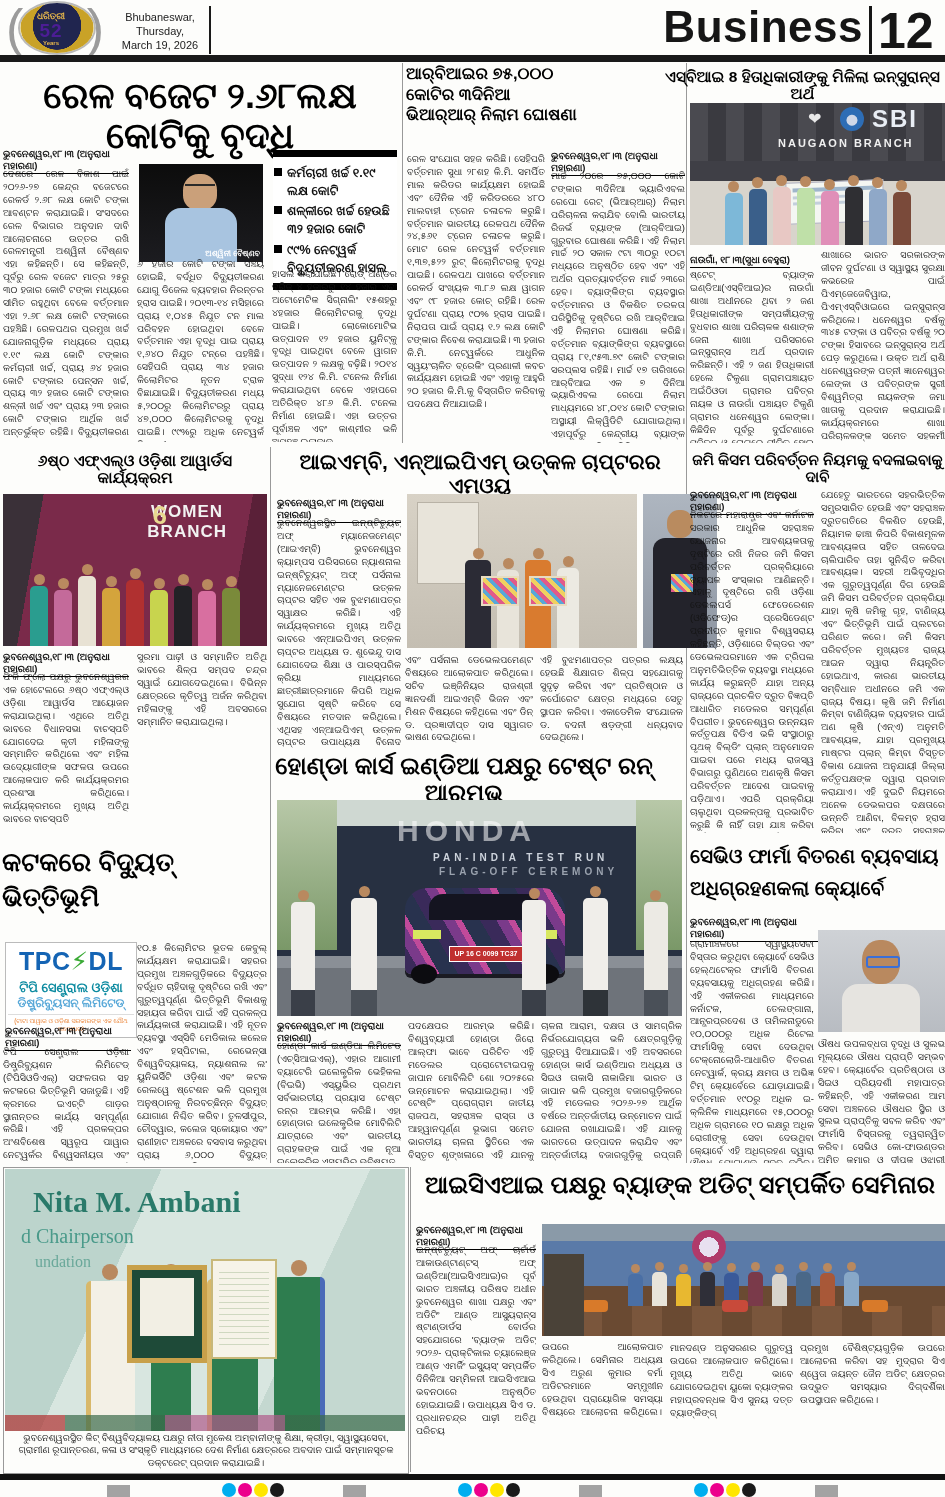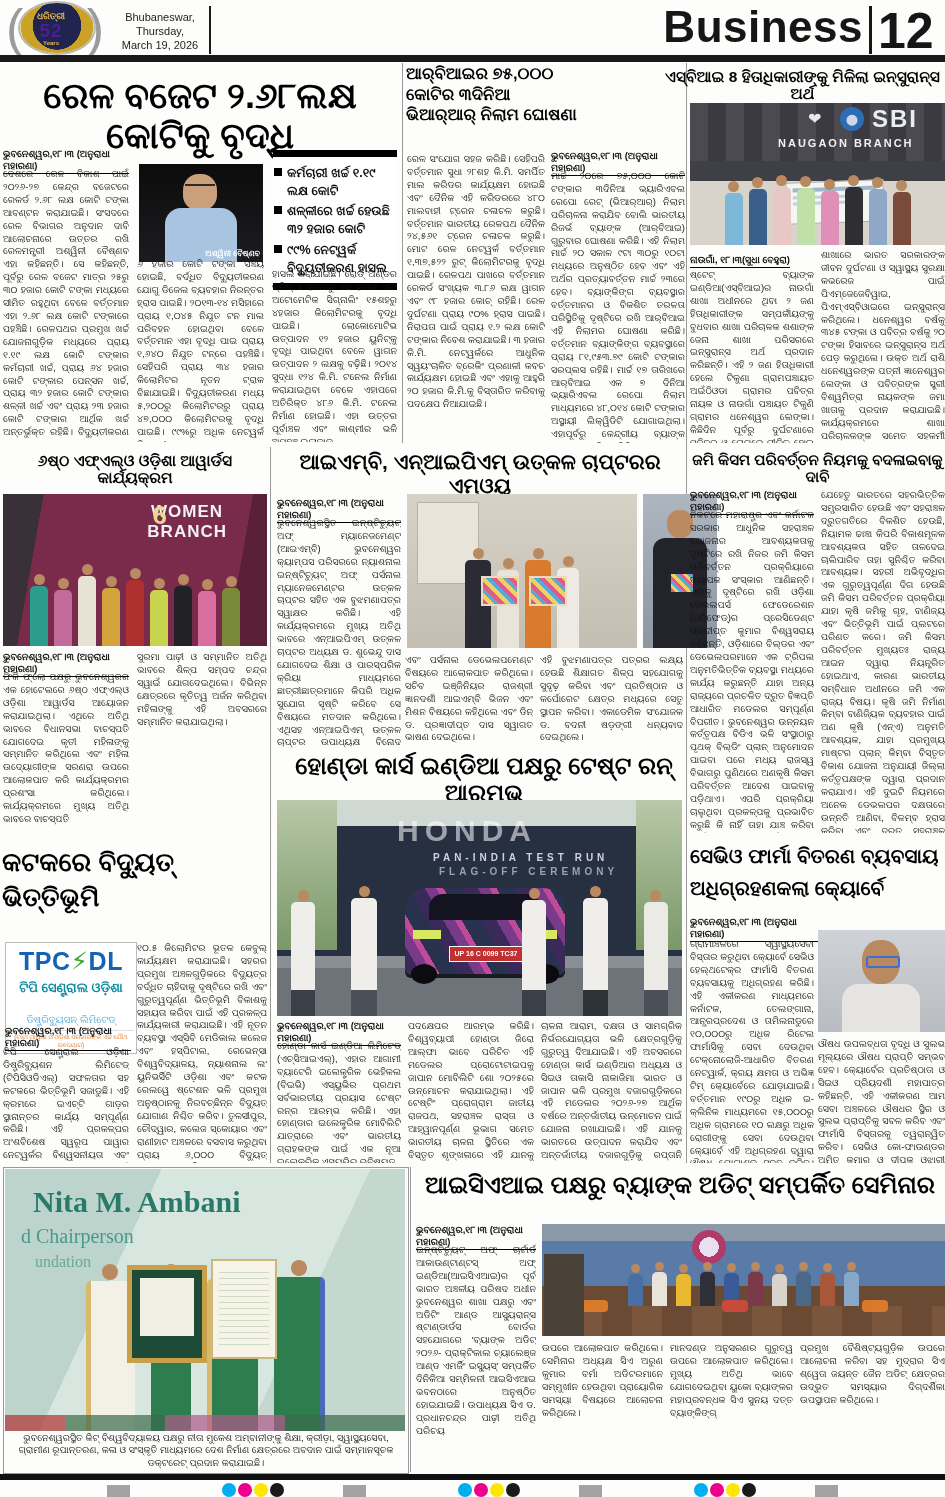--- a/index.html
+++ b/index.html
@@ -35,21 +35,21 @@
   .photo{position:absolute;overflow:hidden;}
   .people{position:absolute;left:0;right:0;bottom:0;display:flex;justify-content:center;align-items:flex-end;gap:6px;}
   .person{display:flex;flex-direction:column;align-items:center;}
   .person .head{width:11px;height:11px;border-radius:50%;background:#b9895f;margin-bottom:1px;}
   .person .torso{width:18px;border-radius:5px 5px 0 0;}
   
   .tpbox{border:1px solid #bbb;background:#fff;text-align:center;padding:6px 2px 4px 2px;}
   .tp-logo{font-size:25px;font-weight:800;color:#1464b4;letter-spacing:0.5px;line-height:1;}
   .tp-bolt{color:#3aaa35;}
   .tp-line1{color:#0b8aa0;font-weight:700;font-size:13px;margin-top:6px;}
-  .tp-line2{color:#58a8d8;font-weight:400;font-size:10px;margin-top:18px;}
+  .tp-line2{color:#58a8d8;font-weight:700;font-size:12px;margin-top:0;}
   .tp-line3{color:#e87722;font-size:6.3px;margin-top:4px;border-top:1px solid #ddd;padding-top:2px;}
   
   .graysq{position:absolute;top:1485px;width:23px;height:12px;background:#a3a3a3;}
   .dots{position:absolute;top:1483px;display:flex;gap:2px;}
   .dot{width:14px;height:14px;border-radius:50%;}
   .bot-rule{left:0;top:1474px;width:945px;height:6px;background:#111;}
   .overlay-label{position:absolute;color:#fff;font-weight:700;}
 </style>
 </head>
 <body>
@@ -209,21 +209,21 @@
         </div>
       <div class="person">
           <div class="head"></div>
           <div class="torso" style="height:58px;background:#7a8a3a;"></div>
         </div>
     </div>
   </div>
   <div class="abs" style="left:3px;top:651px;width:126px;">
     <span class="byline">ଭୁବନେଶ୍ୱର,୧୮।୩ (ଅନୁରାଧା ମହାରଣା)</span>
   </div>
-  <div class="abs bodycol" style="left:3px;top:671px;width:126px;height:164px;">ଫିକି ଫ୍ଲୋ ପକ୍ଷରୁ ଭୁବନେଶ୍ୱରର ଏକ ହୋଟେଲରେ ୬ଷ୍ଠ ଏଫ୍‌ଏଲ୍‌ଓ ଓଡ଼ିଶା ଆୱାର୍ଡସ ଆୟୋଜନ କରାଯାଇଥିଲା। ଏଥିରେ ଅତିଥି ଭାବରେ ବିଧାନସଭା ବାଚସ୍ପତି ଯୋଗଦେଇ କୃତୀ ମହିଳାଙ୍କୁ ସମ୍ମାନିତ କରିଥିଲେ ଏବଂ ମହିଳା ଉଦ୍ୟୋଗୀଙ୍କ ସରଣରା ଉପରେ ଆଲୋକପାତ କରି କାର୍ଯ୍ୟକ୍ରମର ପ୍ରଶଂସା କରିଥିଲେ। କାର୍ଯ୍ୟକ୍ରମରେ ମୁଖ୍ୟ ଅତିଥି ଭାବରେ ବାଚସ୍ପତି</div>
+  <div class="abs bodycol" style="left:3px;top:671px;width:126px;height:164px;">ଫିକି ଫ୍ଲୋ ପକ୍ଷରୁ ଭୁବନେଶ୍ୱରର ଏକ ହୋଟେଲରେ ୬ଷ୍ଠ ଏଫ୍‌ଏଲ୍‌ଓ ଓଡ଼ିଶା ଆୱାର୍ଡସ ଆୟୋଜନ କରାଯାଇଥିଲା। ଏଥିରେ ଅତିଥି ଭାବରେ ବିଧାନସଭା ବାଚସ୍ପତି ଯୋଗଦେଇ କୃତୀ ମହିଳାଙ୍କୁ ସମ୍ମାନିତ କରିଥିଲେ ଏବଂ ମହିଳା ଉଦ୍ୟୋଗୀଙ୍କ ସଫଳତା ଉପରେ ଆଲୋକପାତ କରି କାର୍ଯ୍ୟକ୍ରମର ପ୍ରଶଂସା କରିଥିଲେ। କାର୍ଯ୍ୟକ୍ରମରେ ମୁଖ୍ୟ ଅତିଥି ଭାବରେ ବାଚସ୍ପତି</div>
   <div class="abs bodycol" style="left:137px;top:651px;width:130px;height:184px;">ସୁରମା ପାଢ଼ୀ ଓ ସମ୍ମାନିତ ଅତିଥି ଭାବରେ ଶିଳ୍ପ ସମ୍ପଦ ଚନ୍ଦ୍ର ସ୍ୱାଇଁ ଯୋଗଦେଇଥିଲେ। ବିଭିନ୍ନ କ୍ଷେତ୍ରରେ କୃତିତ୍ୱ ଅର୍ଜନ କରିଥିବା ମହିଳାଙ୍କୁ ଏହି ଅବସରରେ ସମ୍ମାନିତ କରାଯାଇଥିଲା।</div>
 
   <div class="abs headline" style="left:276px;top:450px;width:408px;font-size:21px;text-align:center;">ଆଇଏମ୍‌ବି, ଏନ୍ଆଇପିଏମ୍ ଉତ୍କଳ ଚାପ୍ଟରର ଏମ୍ଓୟୁ</div>
   <div class="abs" style="left:277px;top:497px;width:124px;">
     <span class="byline">ଭୁବନେଶ୍ୱର,୧୮।୩ (ଅନୁରାଧା ମହାରଣା)</span>
   </div>
   <div class="abs bodycol" style="left:277px;top:517px;width:124px;height:231px;">ଭୁବନେଶ୍ୱରସ୍ଥିତ ଇନ୍‌ଷ୍ଟିଚ୍ୟୁଟ୍ ଅଫ୍ ମ୍ୟାନେଜମେଣ୍ଟ (ଆଇଏମ୍‌ବି) ଭୁବନେଶ୍ୱର କ୍ୟାମ୍ପସ ପରିସରରେ ନ୍ୟାଶନାଲ ଇନ୍‌ଷ୍ଟିଚ୍ୟୁଟ୍ ଅଫ୍ ପର୍ସନାଲ ମ୍ୟାନେଜମେଣ୍ଟର ଉତ୍କଳ ଚାପ୍ଟର ସହିତ ଏକ ବୁଝମଣାପତ୍ର ସ୍ୱାକ୍ଷର କରିଛି। ଏହି କାର୍ଯ୍ୟକ୍ରମରେ ମୁଖ୍ୟ ଅତିଥି ଭାବରେ ଏନ୍ଆଇପିଏମ୍ ଉତ୍କଳ ଚାପ୍ଟର ଅଧ୍ୟକ୍ଷ ଡ. ଶୁଭେନ୍ଦୁ ଦାସ ଯୋଗଦେଇ ଶିକ୍ଷା ଓ ପାରସ୍ପରିକ କ୍ରିୟା ମାଧ୍ୟମରେ ଛାତ୍ରୀଛାତ୍ରମାନେ କିପରି ଅଧିକ ସୁଯୋଗ ସୃଷ୍ଟି କରିବେ ସେ ବିଷୟରେ ମତଦାନ କରିଥିଲେ। ଏଥିସହ ଏନ୍ଆଇପିଏମ୍ ଉତ୍କଳ ଚାପ୍ଟର ଉପାଧ୍ୟକ୍ଷ ବିନୋଦ ବିହାରୀ ସତ୍ପଥୀ ମଧ୍ୟ ଲେବର ସମ୍ପର୍କ</div>
   <div class="photo" style="left:407px;top:494px;width:230px;height:154px;background:linear-gradient(#d8d2c6,#c4beb2);">
     <div style="position:absolute;left:10px;top:8px;width:60px;height:80px;background:#e8e4da;border:1px solid #b8b2a6;"></div>
     <div class="people">
@@ -270,21 +270,21 @@
     <div class="tp-line1">ଟିପି ସେଣ୍ଟ୍ରାଲ ଓଡ଼ିଶା</div>
     <div class="tp-line2">ଡିଷ୍ଟ୍ରିବ୍ୟୁସନ୍ ଲିମିଟେଡ୍</div>
     <div class="tp-line3">(ଟାଟା ପାୱାର ଓ ଓଡ଼ିଶା ସରକାରଙ୍କ ଏକ ଯୌଥ ଉଦ୍ୟୋଗ)</div>
   </div>
   <div class="abs" style="left:5px;top:1025px;width:126px;">
     <span class="byline">ଭୁବନେଶ୍ୱର,୧୮।୩ (ଅନୁରାଧା ମହାରଣା)</span>
   </div>
   <div class="abs bodycol" style="left:3px;top:1046px;width:126px;height:117px;">ଟିପି ସେଣ୍ଟ୍ରାଲ ଓଡ଼ିଶା ଡିଷ୍ଟ୍ରିବ୍ୟୁଶନ ଲିମିଟେଡ୍ (ଟିପିସିଓଡିଏଲ୍) ସଫଳତାର ସହ କଟକରେ ଭିତ୍ତିଭୂମି ସଜାଡୁଛି। ଏହି କ୍ରମରେ ଇଏଚ୍‌ଟି ଗାଡ଼ର ସ୍ଥାନାନ୍ତର କାର୍ଯ୍ୟ ସମ୍ପୂର୍ଣ୍ଣ କରିଛି। ଏହି ପ୍ରକଳ୍ପର ଅଂଶବିଶେଷ ସ୍ୱରୂପ ପାୱାର ନେଟ୍ୱର୍କର ବିଶ୍ୱସନୀୟତା ଏବଂ ସହନଶୀଳତା ବୃଦ୍ଧିକରିବା ପାଇଁ ଦୁଇଟି ୩୩ କେଭି ୪ - ୫ଟି ରିଙ୍ଗ ମେନ୍ ୟୁନିଟ୍ ସହିତ</div>
   <div class="abs bodycol" style="left:137px;top:942px;width:130px;height:221px;">୧୦.୫ କିଲୋମିଟର ଭୂତଳ କେବୁଲ୍ କାର୍ଯ୍ୟକ୍ଷମ କରାଯାଇଛି। ସହରର ପ୍ରମୁଖ ଅଞ୍ଚଳଗୁଡ଼ିକରେ ବିଦ୍ୟୁତ୍‌ର ବର୍ଦ୍ଧିତ ଚାହିଦାକୁ ଦୃଷ୍ଟିରେ ରଖି ଏବଂ ଗୁରୁତ୍ୱପୂର୍ଣ୍ଣ ଭିତ୍ତିଭୂମି ବିକାଶକୁ ସହାୟତା କରିବା ପାଇଁ ଏହି ପ୍ରକଳ୍ପ କାର୍ଯ୍ୟକାରୀ କରାଯାଇଛି। ଏହି ନୂତନ ବ୍ୟବସ୍ଥା ଏସ୍‌ସିବି ମେଡିକାଲ କଲେଜ ଏବଂ ହସ୍ପିଟାଲ, ରେଭେନ୍ସା ବିଶ୍ୱବିଦ୍ୟାଳୟ, ନ୍ୟାଶନାଲ ଲ' ୟୁନିଭର୍ସିଟି ଓଡ଼ିଶା ଏବଂ କଟକ ରେଲୱେ ଷ୍ଟେଶନ ଭଳି ପ୍ରମୁଖ ଅନୁଷ୍ଠାନକୁ ନିରବଚ୍ଛିନ୍ନ ବିଦ୍ୟୁତ୍ ଯୋଗାଣ ନିଶ୍ଚିତ କରିବ। ତୁଳସୀପୁର, ଚୌଦ୍ୱାର, କଲେଜ ସ୍କୋୟାର ଏବଂ ରାଣୀହାଟ ଅଞ୍ଚଳରେ ବସବାସ କରୁଥିବା ପ୍ରାୟ ୬,୦୦୦ ବିଦ୍ୟୁତ୍ ଉପଭୋକ୍ତା ସିଧାସଳଖ ଉପକୃତ ହେବେ।</div>
 
-  <div class="abs headline" style="left:280px;top:753px;width:408px;font-size:24px;text-align:center;">ହୋଣ୍ଡା କାର୍ସ ଇଣ୍ଡିଆ ପକ୍ଷରୁ ଟେଷ୍ଟ ରନ୍ ଆରମ୍ଭ</div>
+  <div class="abs headline" style="left:260px;top:753px;width:408px;font-size:24px;text-align:center;">ହୋଣ୍ଡା କାର୍ସ ଇଣ୍ଡିଆ ପକ୍ଷରୁ ଟେଷ୍ଟ ରନ୍ ଆରମ୍ଭ</div>
   <div class="photo" style="left:277px;top:800px;width:405px;height:216px;background:linear-gradient(#cfd8d2 0 12%, #273041 12% 72%, #8a8f96 72% 78%, #6e737a 78% 100%);">
     <div style="position:absolute;left:0;top:0;width:60px;height:150px;background:linear-gradient(#b8c8a8,#7a9868);"></div>
     <div style="position:absolute;right:0;top:0;width:46px;height:150px;background:linear-gradient(#b8c8a8,#7a9868);"></div>
     <span class="overlay-label" style="left:120px;top:14px;font-size:30px;color:rgba(255,255,255,0.55);letter-spacing:6px;">HONDA</span>
     <span class="overlay-label" style="left:156px;top:52px;font-size:10px;letter-spacing:4px;color:#cdd3dc;text-align:right;">PAN-INDIA TEST RUN</span>
     <span class="overlay-label" style="left:162px;top:66px;font-size:10px;letter-spacing:4px;color:#9aa2ae;">FLAG-OFF CEREMONY</span>
     <div style="position:absolute;left:128px;top:88px;width:160px;height:86px;border-radius:22px 22px 6px 6px;background:repeating-linear-gradient(60deg,#3a2a5a 0 14px,#7a3a8a 14px 24px,#c04a9a 24px 30px,#28324e 30px 46px);box-shadow:0 4px 0 #1a1a22;">
       <div style="position:absolute;left:24px;top:6px;width:112px;height:26px;border-radius:14px 14px 0 0;background:#141420;"></div>
       <div style="position:absolute;left:8px;top:42px;width:28px;height:9px;background:#d8e860;"></div>
       <div style="position:absolute;right:8px;top:42px;width:28px;height:9px;background:#d8e860;"></div>
@@ -433,21 +433,21 @@
           <div class="torso" style="height:36px;width:15px;background:#88a8c8;"></div>
         </div>
     </div>
     <div style="position:absolute;left:0;right:0;bottom:0;height:30px;background:repeating-linear-gradient(90deg,#6a4a32 0 30px,#7a563c 30px 60px);"></div>
     <div style="position:absolute;left:40px;bottom:24px;width:26px;height:12px;background:#d87a2a;border-radius:4px;"></div>
     <div style="position:absolute;left:180px;bottom:24px;width:26px;height:12px;background:#c84a3a;border-radius:4px;"></div>
     <div style="position:absolute;left:320px;bottom:24px;width:26px;height:12px;background:#d87a2a;border-radius:4px;"></div>
     <span class="overlay-label" style="left:6px;bottom:4px;font-size:9px;letter-spacing:3px;color:#e8e0d0;">CAI</span>
     <div style="position:absolute;left:2px;top:30px;width:40px;height:82px;background:#4a4238;"></div>
   </div>
-  <div class="abs bodycol" style="left:542px;top:1342px;width:121px;height:130px;">ଉପରେ ଆଲୋକପାତ କରିଥିଲେ। ସେମିନାର ଅଧ୍ୟକ୍ଷ ସିଏ ଅରୁଣ କୁମାର ବର୍ମା ଅଡିଟରମାନେ ସମ୍ମୁଖୀନ ହେଉଥିବା ପ୍ରାୟୋଗିକ ସମସ୍ୟା ବିଷୟରେ ଆଲୋଚନା କରିଥିଲେ।</div>
+  <div class="abs bodycol" style="left:542px;top:1342px;width:121px;height:130px;font-family:Liberation Mono, monospace;">ଉପରେ ଆଲୋକପାତ କରିଥିଲେ। ସେମିନାର ଅଧ୍ୟକ୍ଷ ସିଏ ଅରୁଣ କୁମାର ବର୍ମା ଅଡିଟରମାନେ ସମ୍ମୁଖୀନ ହେଉଥିବା ପ୍ରାୟୋଗିକ ସମସ୍ୟା ବିଷୟରେ ଆଲୋଚନା କରିଥିଲେ।</div>
   <div class="abs bodycol" style="left:670px;top:1342px;width:123px;height:130px;">ମାନଦଣ୍ଡ ଅନୁସରଣର ଗୁରୁତ୍ୱ ଉପରେ ଆଲୋକପାତ କରିଥିଲେ। ମୁଖ୍ୟ ଅତିଥି ଭାବେ ଯୋଗଦେଇଥିବା ୟୁକୋ ବ୍ୟାଙ୍କର ମହାପ୍ରବନ୍ଧକ ସିଏ ସୁନୟ ଦତ୍ତ ବ୍ୟାଙ୍କିଙ୍ଗ୍</div>
   <div class="abs bodycol" style="left:800px;top:1342px;width:145px;height:130px;">ପ୍ରମୁଖ ବୈଶିଷ୍ଟ୍ୟଗୁଡ଼ିକ ଉପରେ ଆଲୋଚନା କରିବା ସହ ମୁଦ୍ରାର ସିଏ ଶ୍ୱେତା ଜୟନ୍ତ ଜୈନ ଅଡିଟ୍ କ୍ଷେତ୍ରର ଉଦ୍‌ଭୁତ ସମସ୍ୟାର ଦିଗ୍‌ଦର୍ଶିକା ଉପସ୍ଥାପନ କରିଥିଲେ।</div>
 
   <div class="abs bot-rule"></div>
   <div class="graysq" style="left:107px;"></div>
   <div class="dots" style="left:222px;">
     <div class="dot" style="background:#00aeef;"></div>
       <div class="dot" style="background:#ec008c;"></div>
       <div class="dot" style="background:#ffe600;"></div>
       <div class="dot" style="background:#1a1a1a;"></div>

